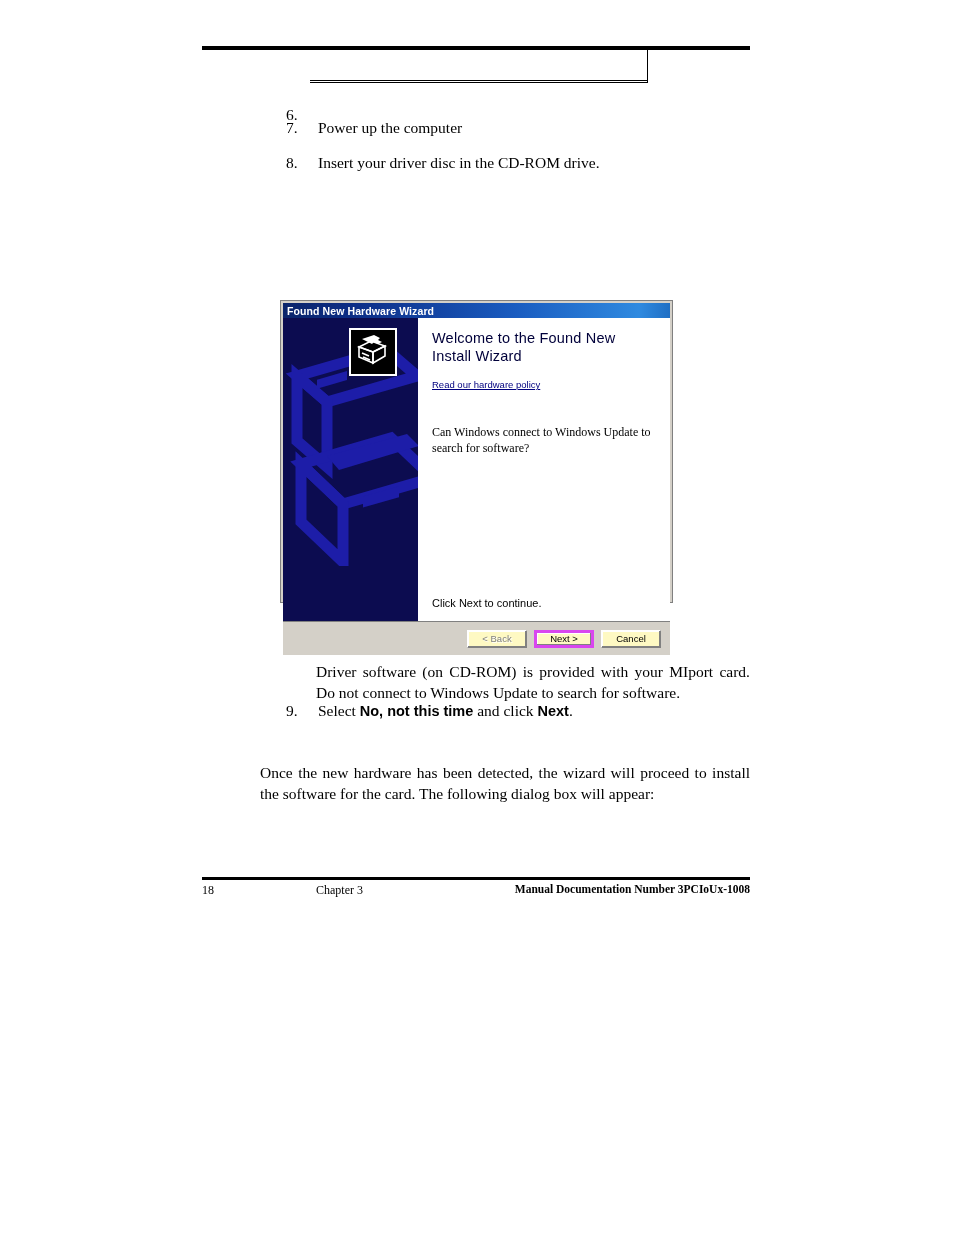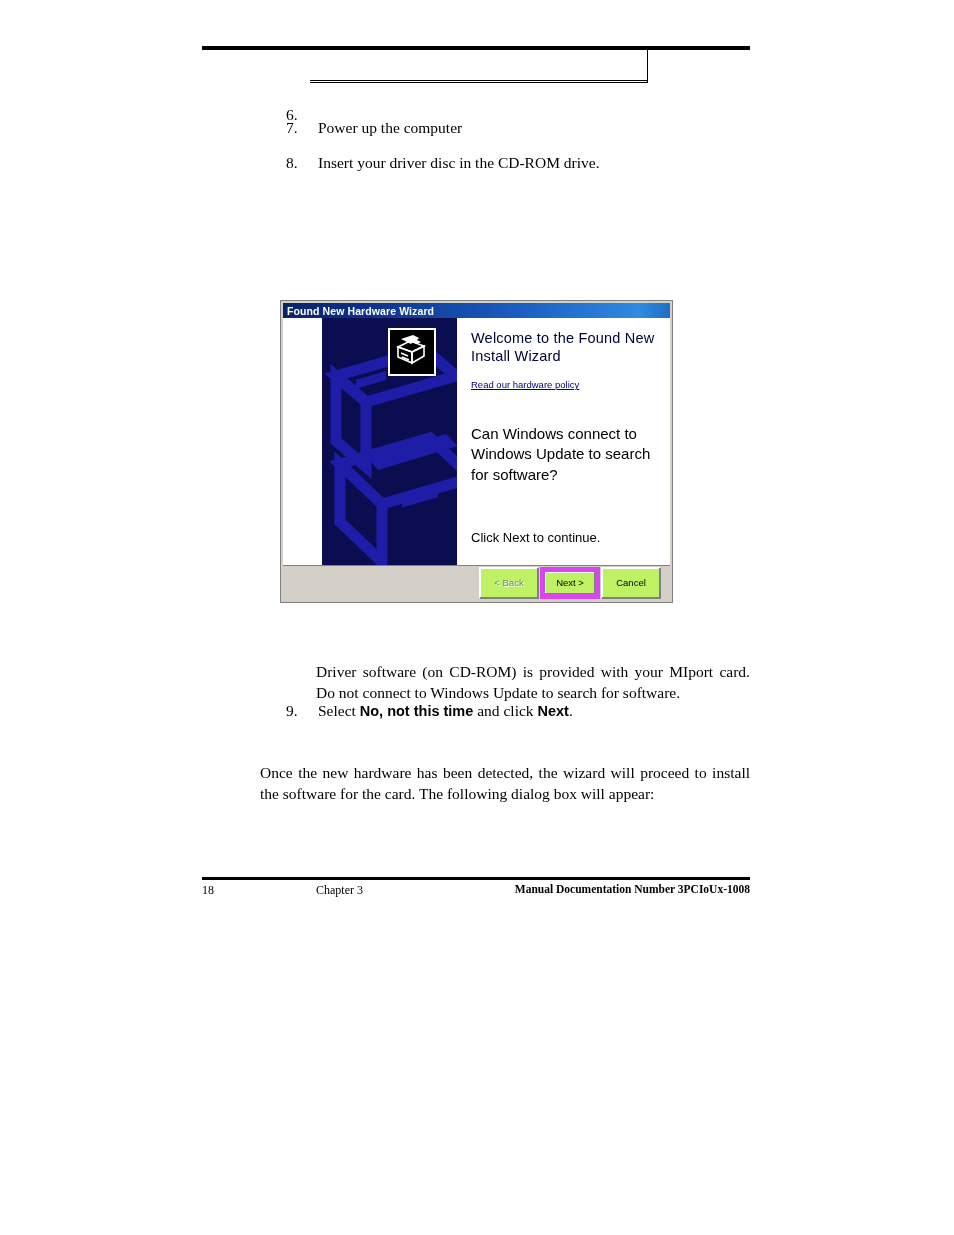--- a/index.html
+++ b/index.html
@@ -167,26 +167,25 @@
   .titlebar-text {
     color: #ffffff;
     font-size: 10.5px;
     font-weight: bold;
     font-family: "Liberation Sans", sans-serif;
     letter-spacing: 0.1px;
     white-space: nowrap;
   }
   .dialog-body {
     position: relative;
-    height: 248px;
+    height: 304px;
     background: #ffffff;
     border-bottom: 1px solid #808080;
     box-sizing: border-box;
     display: flex;
-    padding-left: 39px;
   }
   .wiz-left {
     position: relative;
     width: 135px;
     height: 100%;
     background: #0c0c50;
     overflow: hidden;
     flex: 0 0 135px;
   }
   .wiz-left-art {
@@ -236,25 +235,25 @@
   .wiz-link {
     font-size: 9.5px;
     color: #00007f;
     text-decoration: underline;
     font-family: "Liberation Sans", sans-serif;
     display: inline-block;
     margin-bottom: 18px;
     cursor: pointer;
   }
   .wiz-question {
-    font-size: 15px;
+    font-size: 12px;
     line-height: 1.34;
     margin-top: 16px;
     margin-bottom: 21px;
-    font-family: Liberation Sans, sans-serif;
+    font-family: Liberation Serif, serif;
   }
   .radio-list {
     margin-left: 22px;
   }
   .radio-row {
     display: flex;
     align-items: center;
     margin-bottom: 5px;
     font-size: 9.5px;
     font-family: "Liberation Sans", sans-serif;
@@ -277,58 +276,58 @@
     left: 2px;
     top: 2px;
     width: 3px;
     height: 3px;
     border-radius: 50%;
     background: #000000;
   }
   .wiz-footer-text {
     position: absolute;
     left: 14px;
-    bottom: 20px;
-    font-size: 13px;
+    bottom: 12px;
+    font-size: 11px;
     font-family: "Liberation Sans", sans-serif;
   }
   .btnbar {
     height: 33px;
     background: #d4d0c8;
     display: flex;
     align-items: center;
     justify-content: flex-end;
     padding-right: 9px;
     box-sizing: border-box;
   }
   .btn {
     width: 60px;
-    height: 32px;
-    margin-left: 1px;
-    background: #bef264;
+    height: 18px;
+    margin-left: 7px;
+    background: #fef9c3;
     border: 1px solid #808080;
     border-top-color: #ffffff;
     border-left-color: #ffffff;
     box-shadow: inset -1px -1px 0 #808080, inset 1px 1px 0 #ffffff;
     font-size: 9.5px;
     font-family: "Liberation Sans", sans-serif;
     color: #000000;
     display: flex;
     align-items: center;
     justify-content: center;
     box-sizing: border-box;
     cursor: default;
     padding: 0;
   }
   .btn.disabled {
     color: #808080;
     text-shadow: 1px 1px 0 #ffffff;
   }
   .btn.default {
-    border: 5px solid #d946ef;
+    border: 3px solid #d946ef;
     box-shadow: inset -1px -1px 0 #808080, inset 1px 1px 0 #ffffff;
     font-weight: normal;
   }
 
   
   .footer-rule {
     position: absolute;
     left: 202px;
     top: 877px;
     width: 548px;

